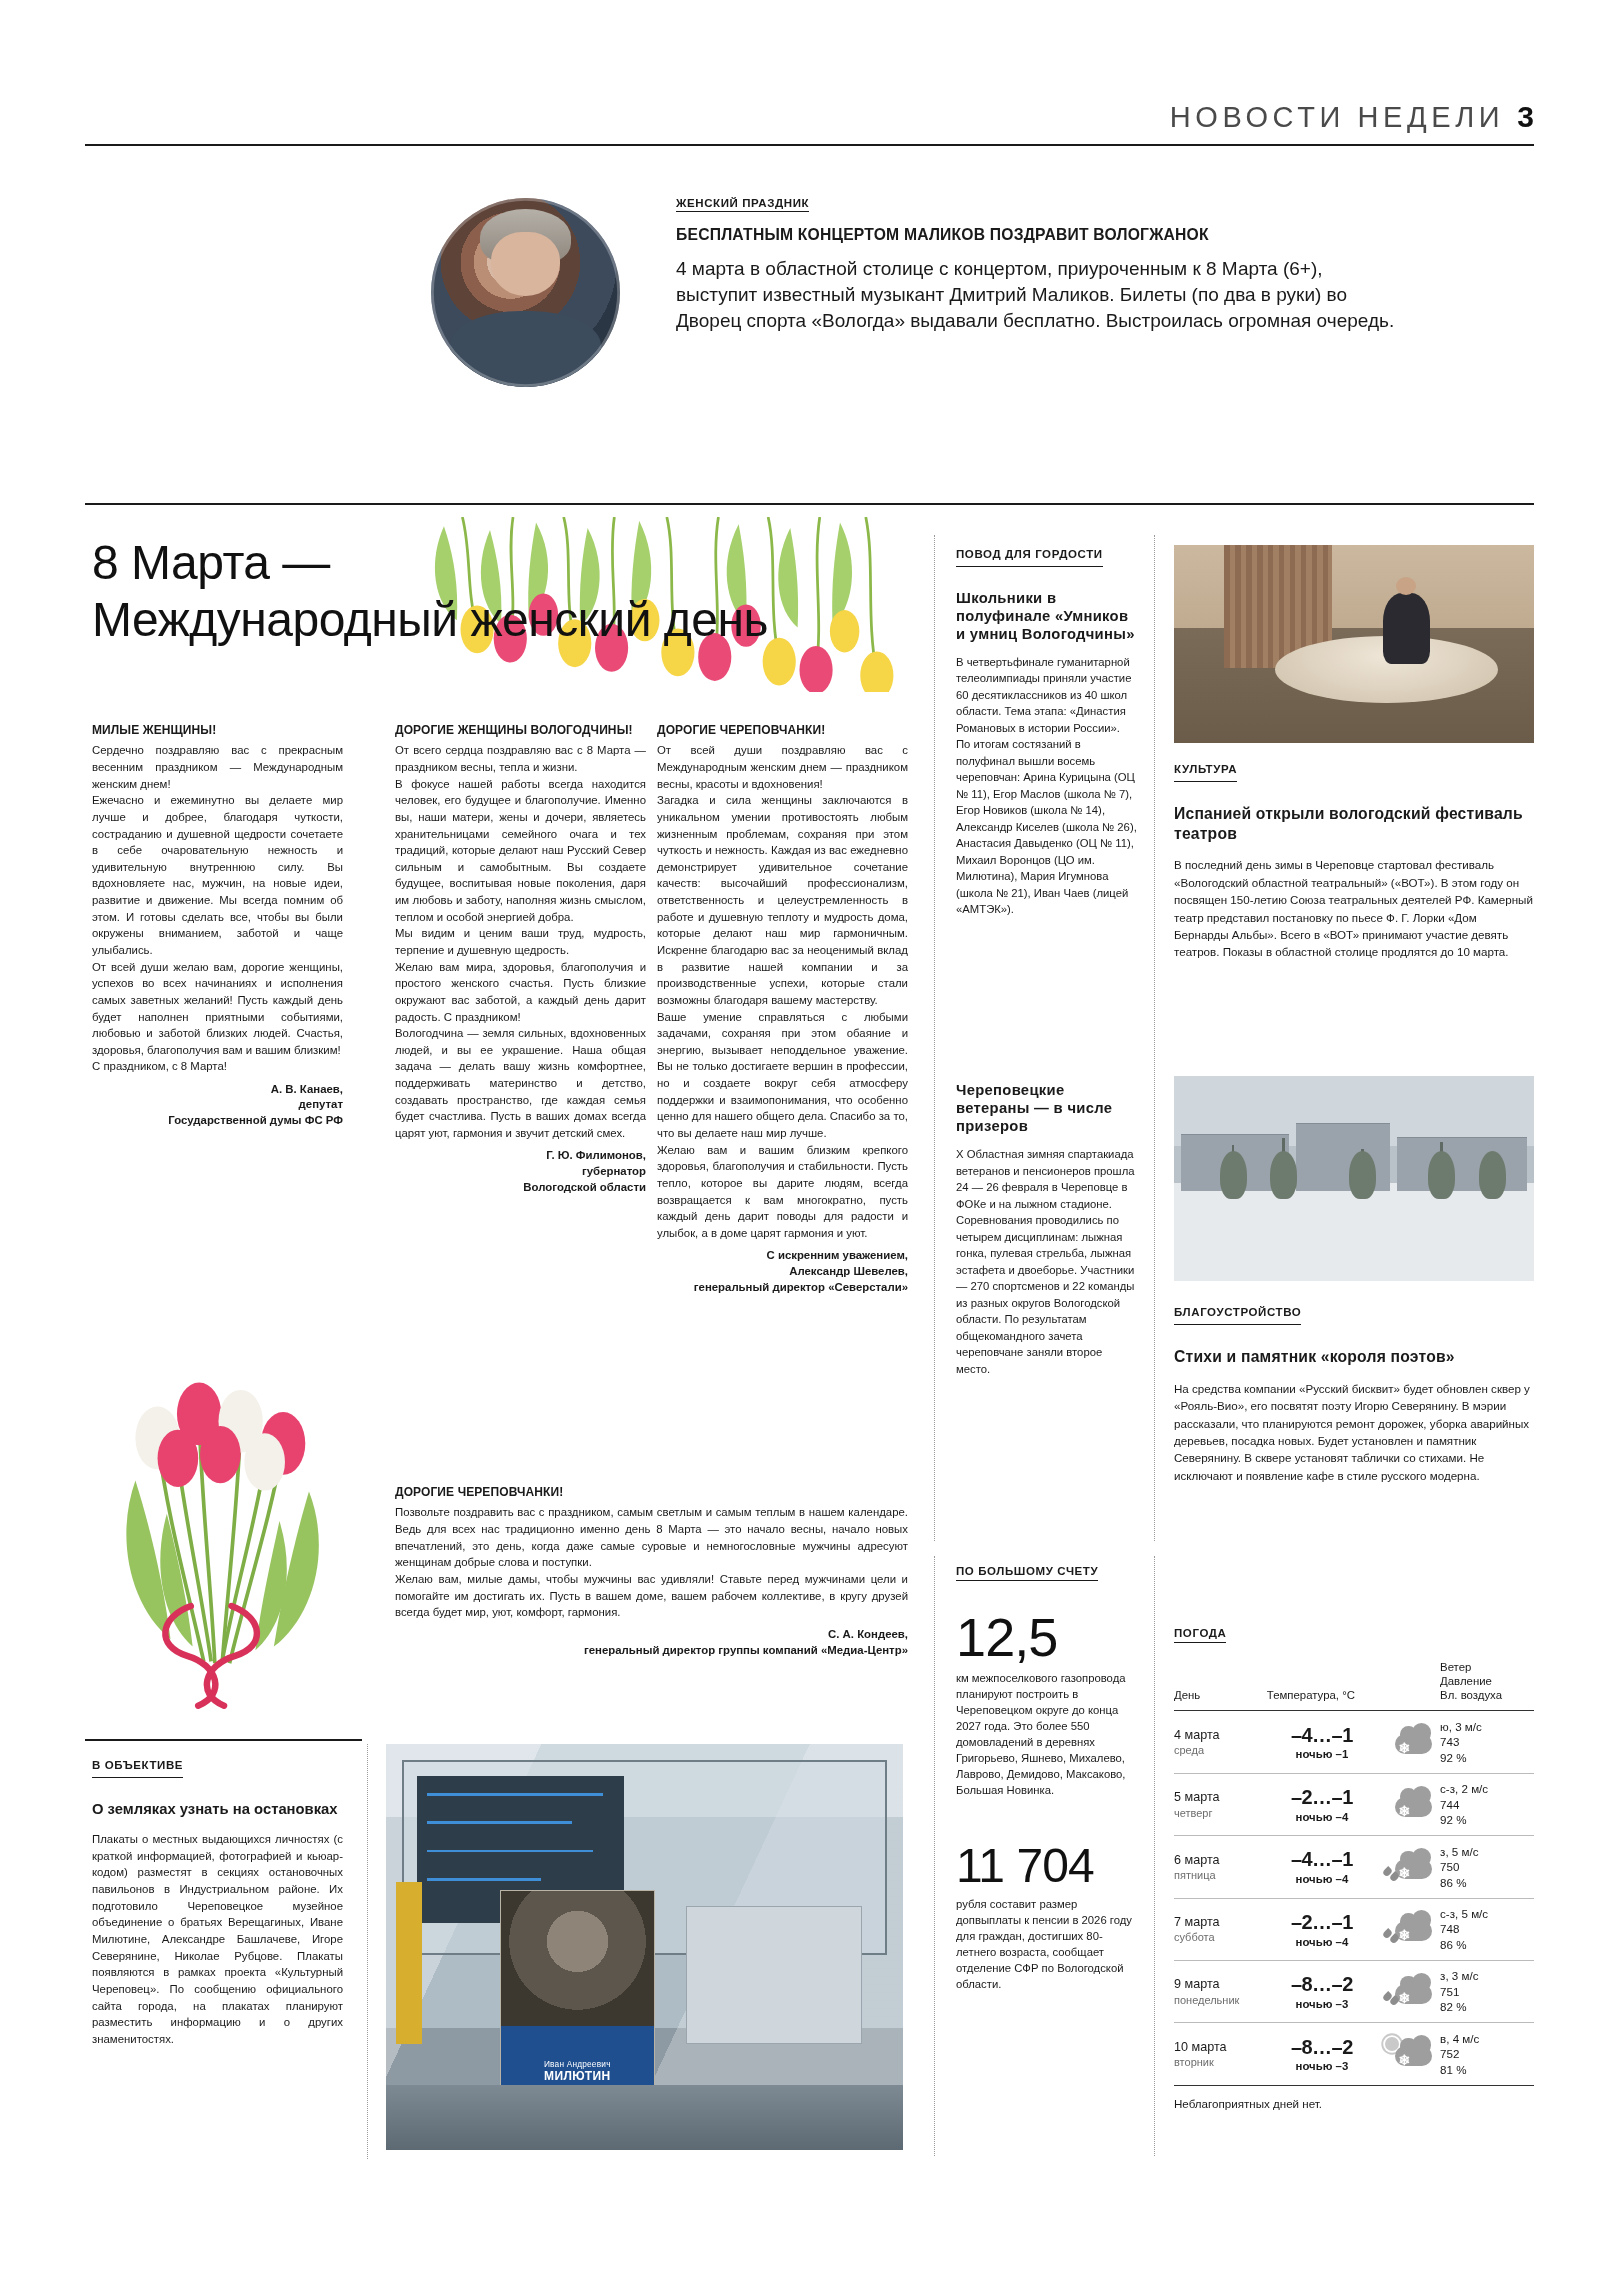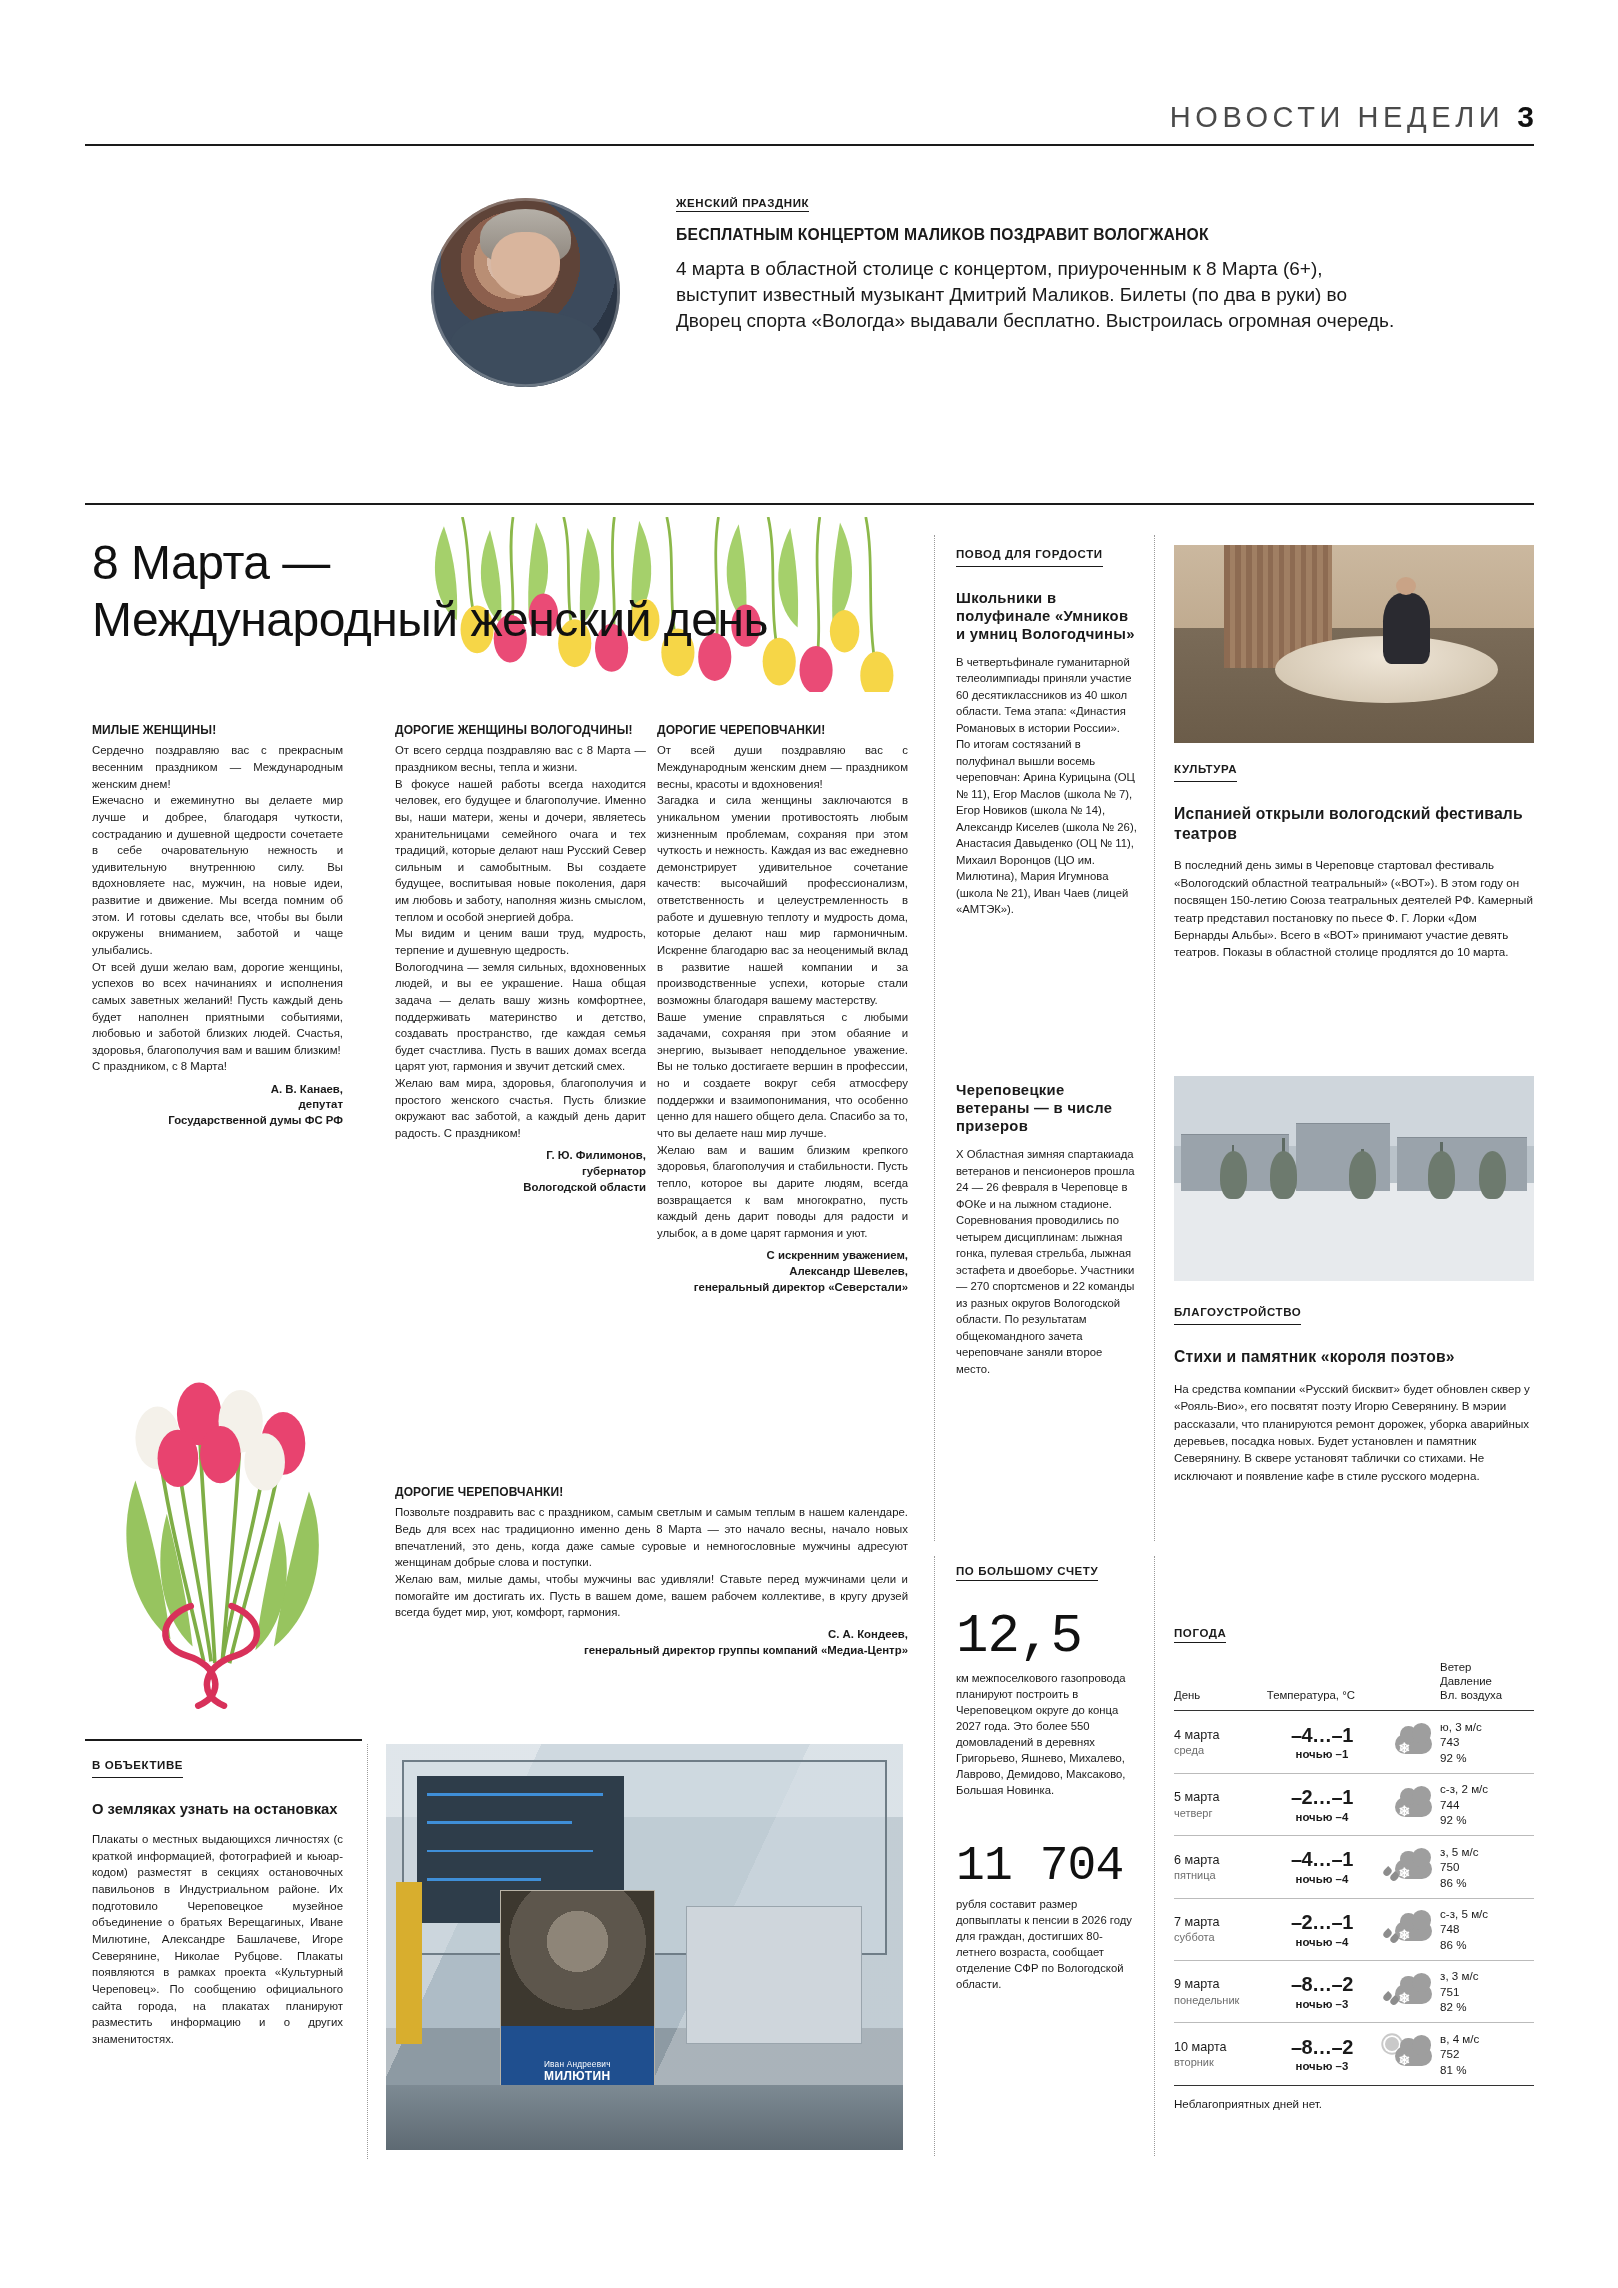--- a/index.html
+++ b/index.html
@@ -164,21 +164,21 @@
 
   
   .ph-busstop {
     background: linear-gradient(180deg, #cfd9e0 0 18%, #aebcc6 18% 70%, #8d9aa3 70% 100%);
   }
 
   
   .statbox { position: absolute; left: 956px; top: 1562px; width: 181px; }
   .stat-num {
     font-size: 54px; font-weight: 300; line-height: 1; letter-spacing: -0.9px;
-    color: #111; margin: 16.6px 0 5.5px; font-family: Liberation Mono, monospace;
+    color: #111; margin: 16.6px 0 5.5px;
   }
   .stat-num.wide { font-size: 48px; }
   .stat-txt { font-size: 11.3px; line-height: 1.42; }
 
   
   .weather { position: absolute; left: 1174px; top: 1624px; width: 360px; }
   .weather table { width: 100%; border-collapse: collapse; }
   .weather th {
     font-size: 11.4px; font-weight: 400; text-align: left; vertical-align: bottom;
     padding: 5.5px 3.7px 7.4px 0; line-height: 1.22;
@@ -343,22 +343,22 @@
       <path d="M96 300 C62 312 58 344 92 354 C126 364 134 396 104 408"></path>
       <path d="M140 300 C174 312 178 344 144 354 C110 364 102 396 132 408"></path>
     </g>
   </svg>
 
   <div class="greet-col col-b">
     <h3>ДОРОГИЕ ЖЕНЩИНЫ ВОЛОГОДЧИНЫ!</h3>
     <p>От всего сердца поздравляю вас с 8 Марта — праздником весны, тепла и жизни.</p>
     <p>В фокусе нашей работы всегда находится человек, его будущее и благополучие. Именно вы, наши матери, жены и дочери, являетесь хранительницами семейного очага и тех традиций, которые делают наш Русский Север сильным и самобытным. Вы создаете будущее, воспитывая новые поколения, даря им любовь и заботу, наполняя жизнь смыслом, теплом и особой энергией добра.</p>
     <p>Мы видим и ценим ваши труд, мудрость, терпение и душевную щедрость.</p>
+    <p>Желаю вам мира, здоровья, благополучия и простого женского счастья. Пусть близкие окружают вас заботой, а каждый день дарит радость. С праздником!</p>
     <p>Вологодчина — земля сильных, вдохновенных людей, и вы ее украшение. Наша общая задача — делать вашу жизнь комфортнее, поддерживать материнство и детство, создавать пространство, где каждая семья будет счастлива. Пусть в ваших домах всегда царят уют, гармония и звучит детский смех.</p>
-    <p>Желаю вам мира, здоровья, благополучия и простого женского счастья. Пусть близкие окружают вас заботой, а каждый день дарит радость. С праздником!</p>
     <div class="sig">
       <div>Г. Ю. Филимонов,</div>
       <div>губернатор</div>
       <div>Вологодской области</div>
     </div>
   </div>
 
   <div class="greet-col col-c">
     <h3>ДОРОГИЕ ЧЕРЕПОВЧАНКИ!</h3>
     <p>От всей души поздравляю вас с Международным женским днем — праздником весны, красоты и вдохновения!</p>

